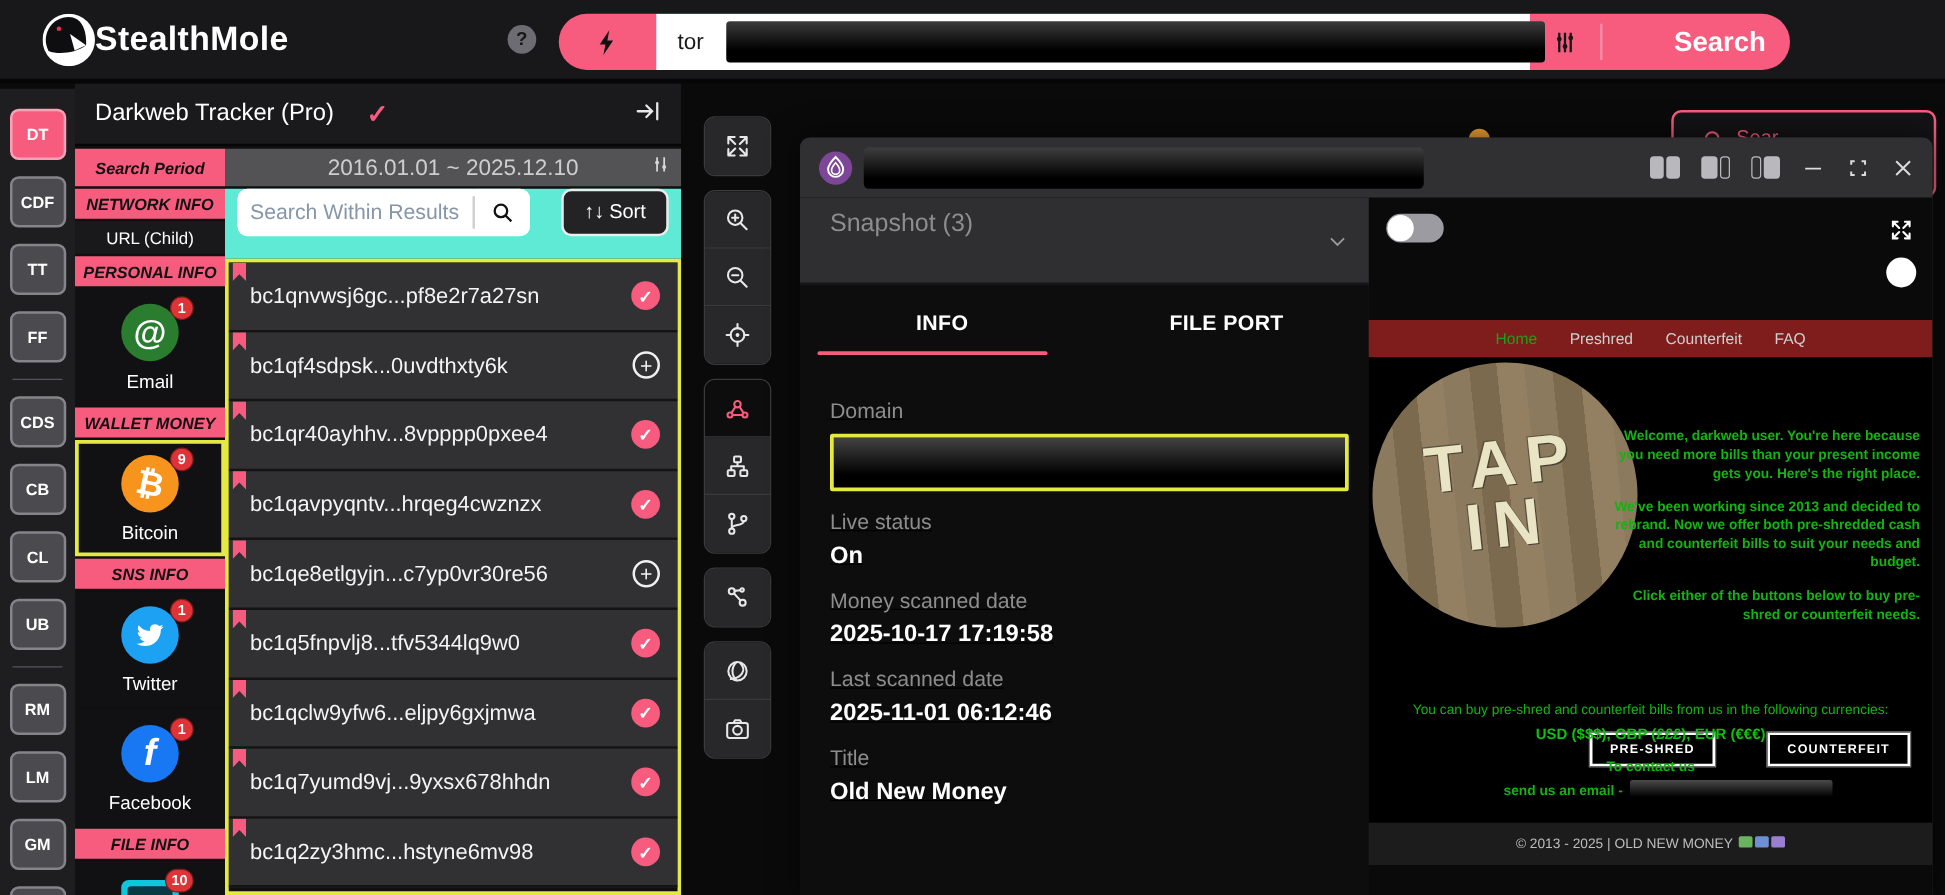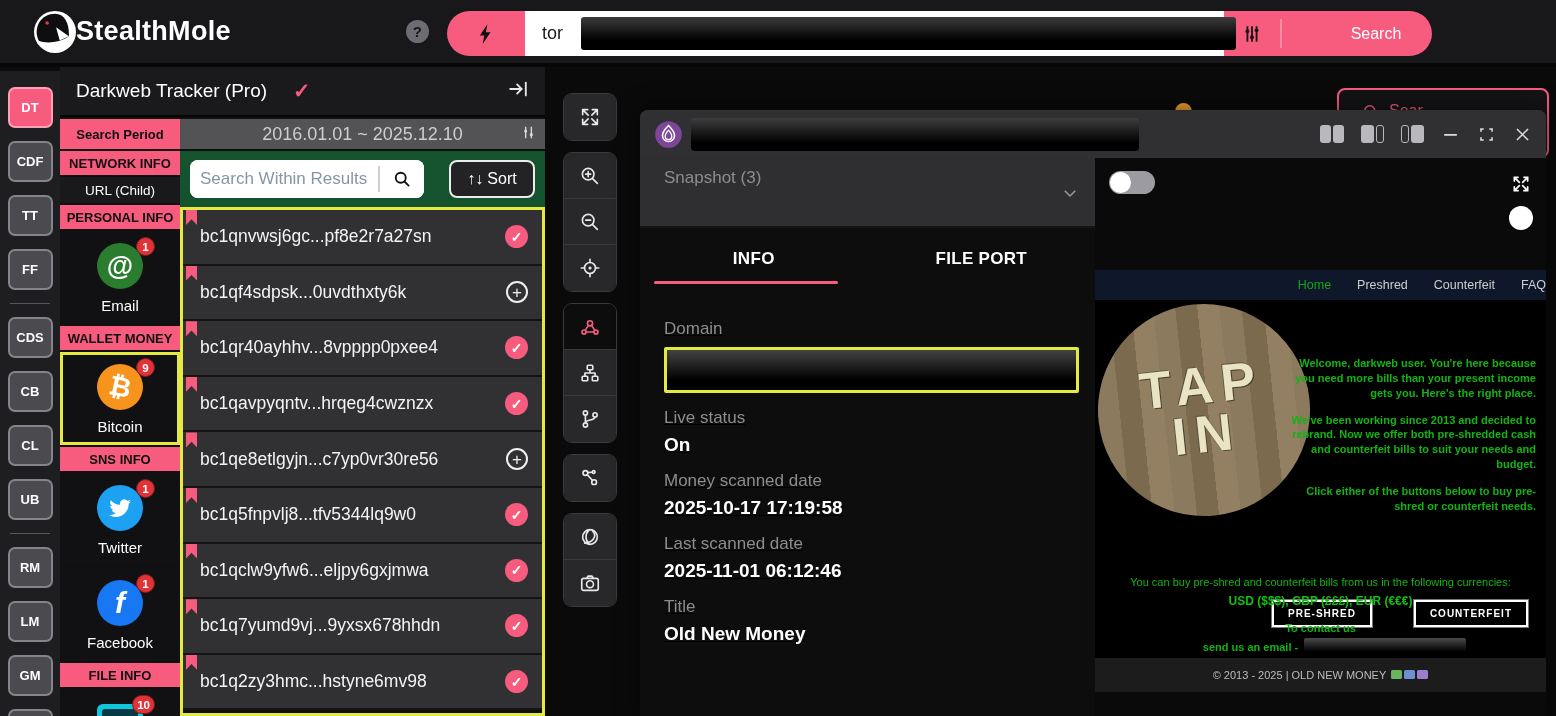--- a/index.html
+++ b/index.html
@@ -20,37 +20,37 @@
   .help-btn{width:23px;height:23px;border-radius:50%;background:#6c6c72;color:#17171a;font-weight:bold;font-size:15px;display:flex;align-items:center;justify-content:center;margin-left:175px;}
   .searchbar{position:absolute;left:447px;top:11px;width:985px;height:45px;border-radius:23px;overflow:hidden;display:flex;background:var(--pink);}
   .sb-bolt{width:78px;display:flex;align-items:center;justify-content:center;}
   .sb-bolt svg{width:24px;height:24px;color:#111;}
   .sb-input{flex:1;background:#fff;display:flex;align-items:center;padding-left:17px;position:relative;}
   .sb-text{font-size:18px;color:#1a1a1a;}
   .sb-redact{position:absolute;left:56px;top:6px;width:655px;height:33px;border-radius:3px;background:linear-gradient(180deg,#3c3c3c,#000 70%);}
   .sb-filter{width:56px;display:flex;align-items:center;justify-content:center;}
   .sb-filter svg{width:22px;height:22px;color:#161616;}
   .sb-divider{width:2px;height:29px;background:#ff8ba6;margin:auto 0;}
-  .sb-search{width:112px;display:flex;align-items:center;justify-content:center;color:#fff;font-size:16px;font-weight:normal;margin-left:38px;}
+  .sb-search{width:112px;display:flex;align-items:center;justify-content:center;color:#fff;font-size:22px;font-weight:bold;margin-left:38px;}
 
   
   .navrail{position:absolute;left:0;top:71px;width:60px;height:645px;background:#1e1e20;display:flex;flex-direction:column;align-items:center;padding-top:16px;gap:13px;}
   .rail-btn{width:45px;height:41px;border-radius:7px;background:var(--btn);border:2px solid var(--btnbrd);color:#fff;font-weight:bold;font-size:13px;display:flex;align-items:center;justify-content:center;flex:none;}
   .rail-btn.active{background:var(--pink);border-color:var(--pink-lt);}
   .rail-div{width:40px;height:1px;background:#55555a;flex:none;}
 
   
   .tracker{position:absolute;left:60px;top:67px;width:485px;height:649px;background:var(--panel);display:flex;flex-direction:column;}
   .trk-header{height:50px;background:#1a1a1c;border-bottom:2px solid #060607;display:flex;align-items:center;padding:0 16px;flex:none;}
   .trk-title{color:#fff;font-size:19px;}
   .trk-check{color:var(--pink);font-size:21px;font-weight:bold;margin-left:26px;}
   .trk-collapse{margin-left:auto;color:#e8e8e8;}
   .trk-collapse svg{width:22px;height:22px;}
   .trk-period{display:flex;height:30px;flex:none;margin-top:2px;}
-  .pink-label{background:var(--pink);color:#101010;font-weight:bold;font-size:13px;display:flex;align-items:center;justify-content:center;}
+  .pink-label{background:var(--pink);color:#101010;font-weight:bold;font-size:13px;display:flex;align-items:center;justify-content:center;font-style:italic;}
   .period-label{width:120px;flex:none;}
   .period-bar{flex:1;background:#535356;display:flex;align-items:center;justify-content:center;position:relative;}
   .period-dates{color:#cdcdcd;font-size:18px;}
   .period-icon{position:absolute;right:8px;color:#d8d8d8;}
   .period-icon svg{width:17px;height:17px;}
   .trk-main{flex:1;display:flex;min-height:0;margin-top:2px;}
   .cat-col{width:120px;flex:none;display:flex;flex-direction:column;background:var(--cell);}
   .cat-header{height:24px;flex:none;margin-bottom:2px;}
   .cat-text-item{height:26px;background:#19191b;color:#fff;font-size:13.5px;display:flex;align-items:center;justify-content:center;flex:none;margin-bottom:2px;}
   .cat-item{background:#111113;display:flex;flex-direction:column;align-items:center;padding:12px 0 10px;flex:none;position:relative;margin-bottom:2px;}
@@ -62,21 +62,21 @@
   .ic-bitcoin span{display:inline-block;transform:rotate(12deg);}
   .ic-twitter{background:#1da1f2;}
   .ic-twitter svg{width:26px;height:26px;fill:#fff;}
   .ic-facebook{background:#1877f2;font-size:30px;font-weight:bold;font-style:italic;}
   .ic-image{width:46px;height:40px;margin-top:3px;border-radius:6px;background:#10c6dc;display:flex;align-items:center;justify-content:center;}
   .ic-image .inner{width:36px;height:30px;border-radius:3px;background:#083a46;display:flex;align-items:center;justify-content:center;}
   .ic-image svg{width:30px;height:24px;}
   .badge{position:absolute;top:-6px;right:-12px;min-width:19px;height:19px;border-radius:10px;background:#e03338;color:#fff;font-size:11.5px;font-weight:bold;display:flex;align-items:center;justify-content:center;padding:0 4px;border:1px solid #7e1c1f;}
   .cat-label{color:#fff;font-size:15px;margin-top:8px;}
   .result-col{flex:1;display:flex;flex-direction:column;min-width:0;}
-  .search-row{height:56px;background:#14532d;display:flex;align-items:center;padding:0 10px;gap:0;flex:none;}
+  .search-row{height:56px;background:#5eead4;display:flex;align-items:flex-start;padding:0 10px;gap:0;flex:none;}
   .swr-group{display:flex;height:38px;background:#fff;border-radius:8px;overflow:hidden;align-items:center;}
   .swr-input{width:188px;height:100%;border:none;outline:none;font-size:17px;padding:0 10px;color:#1a1a1a;font-family:"Liberation Sans",sans-serif;}
   .swr-input::placeholder{color:#8696a8;}
   .swr-sep{width:1.5px;height:26px;background:#d0d0d0;}
   .swr-btn{width:44px;height:100%;background:#fff;display:flex;align-items:center;justify-content:center;}
   .swr-btn svg{width:20px;height:20px;color:#111;}
   .sort-btn{margin-left:auto;height:38px;min-width:86px;border:2px solid #ececec;border-radius:8px;background:#232325;color:#fff;font-size:16px;display:flex;align-items:center;justify-content:center;gap:4px;padding:0 10px;}
   .addr-list{flex:1;border:3px solid var(--yellow);overflow:hidden;display:flex;flex-direction:column;}
   .addr-row{height:55.6px;flex:none;background:var(--row);border-bottom:2px solid #141415;position:relative;display:flex;align-items:center;padding:0 14px 0 17px;}
   .addr-bm{position:absolute;left:3px;top:0;width:11px;height:15px;background:var(--pink);clip-path:polygon(0 0,100% 0,100% 100%,50% 62%,0 100%);}
@@ -107,42 +107,42 @@
   .split-ic{display:flex;gap:2px;height:18px;align-items:center;}
   .split-ic i{display:block;border-radius:3px;height:18px;}
   .sf{background:#b9b9bd;}
   .so{border:1.5px solid #b9b9bd;}
   .w13{width:13px}.w8{width:8px}.w11{width:11px}
   .win-ic{color:#dcdcdc;display:flex;align-items:center;}
   .win-ic svg{width:19px;height:19px;}
   .m-body{flex:1;display:flex;min-height:0;}
   .info-pane{width:455px;flex:none;background:#0d0d0e;display:flex;flex-direction:column;}
   .snap{height:70px;background:#2f2f32;border-bottom:2px solid #151517;padding:10px 20px 0 24px;position:relative;flex:none;}
-  .snap-label{color:#8d8d8d;font-size:17px;}
+  .snap-label{color:#8d8d8d;font-size:20px;}
   .snap-value{color:#fff;font-size:20px;font-weight:bold;margin-top:3px;}
   .snap-chev{position:absolute;right:16px;top:26px;color:#9a9a9a;}
   .snap-chev svg{width:18px;height:18px;}
   .tabs{height:62px;display:flex;flex:none;}
   .tab{flex:1;display:flex;align-items:center;justify-content:center;position:relative;color:#fff;font-size:17px;font-weight:bold;letter-spacing:.3px;}
   .tab.active:after{content:"";position:absolute;left:14px;right:30px;bottom:6px;height:3px;background:var(--pink);border-radius:2px;}
   .fields{padding:14px 24px 0;overflow:hidden;text-decoration:underline;}
   .f-label{color:#8d8d8d;font-size:17px;margin-top:15px;}
   .f-value{color:#fff;font-size:19px;font-weight:bold;margin-top:6px;}
   .f-redact{height:46px;border:3px solid var(--yellow);border-radius:2px;background:linear-gradient(180deg,#434343,#000 75%);margin-top:8px;margin-right:-8px;}
 
   
   .prev-pane{flex:1;background:#0a0a0a;display:flex;flex-direction:column;min-width:0;}
   .pv-controls{height:98px;position:relative;flex:none;}
   .toggle{position:absolute;left:14px;top:13px;width:46px;height:23px;border-radius:12px;background:#9b9ba1;}
   .toggle i{position:absolute;left:1px;top:1px;width:21px;height:21px;border-radius:50%;background:#fff;display:block;}
   .pv-expand{position:absolute;right:15px;top:16px;color:#fff;}
   .pv-expand svg{width:20px;height:20px;}
   .pv-dot{position:absolute;right:13px;top:48px;width:24px;height:24px;border-radius:50%;background:#fff;}
   .site{flex:1;display:flex;flex-direction:column;min-height:0;}
-  .site-nav{height:30px;background:#0f172a;display:flex;align-items:center;justify-content:flex-end;gap:26px;flex:none;margin-top:14px;}
+  .site-nav{height:30px;background:#7f1d1d;display:flex;align-items:center;justify-content:center;gap:26px;flex:none;}
   .site-nav a{font-size:12.5px;color:#cfcfcf;text-decoration:none;}
   .site-nav a.active{color:#17a317;}
   .site-content{flex:1;background:#000;position:relative;min-height:0;}
   .photo{position:absolute;left:3px;top:4px;width:212px;height:212px;border-radius:50%;overflow:hidden;background:repeating-linear-gradient(90deg,#8b7a5e 0 22px,#7c6a4e 22px 44px,#937f62 44px 66px);display:flex;flex-direction:column;align-items:center;justify-content:center;transform:rotate(-6deg);}
   .photo span{font-weight:bold;font-size:52px;letter-spacing:8px;color:#e9e4c4;text-shadow:1px 1px 0 #4a4232,-1px -1px 0 #5c5340;line-height:.95;}
   .green-text{position:absolute;right:10px;top:56px;width:248px;text-align:right;color:#12b412;font-size:11px;font-weight:bold;line-height:1.35;}
   .green-text p{margin-bottom:12px;}
   .site-btns{position:absolute;right:18px;top:300px;display:flex;gap:42px;}
   .site-btn{border:2px solid #fff;outline:1px solid #777;background:#000;color:#fff;font-size:10px;font-weight:bold;letter-spacing:1px;padding:6px 14px;font-family:"Liberation Sans",sans-serif;}
   .cur1{position:absolute;left:0;right:0;top:276px;text-align:center;color:#12b412;font-size:11px;font-weight:normal;}

